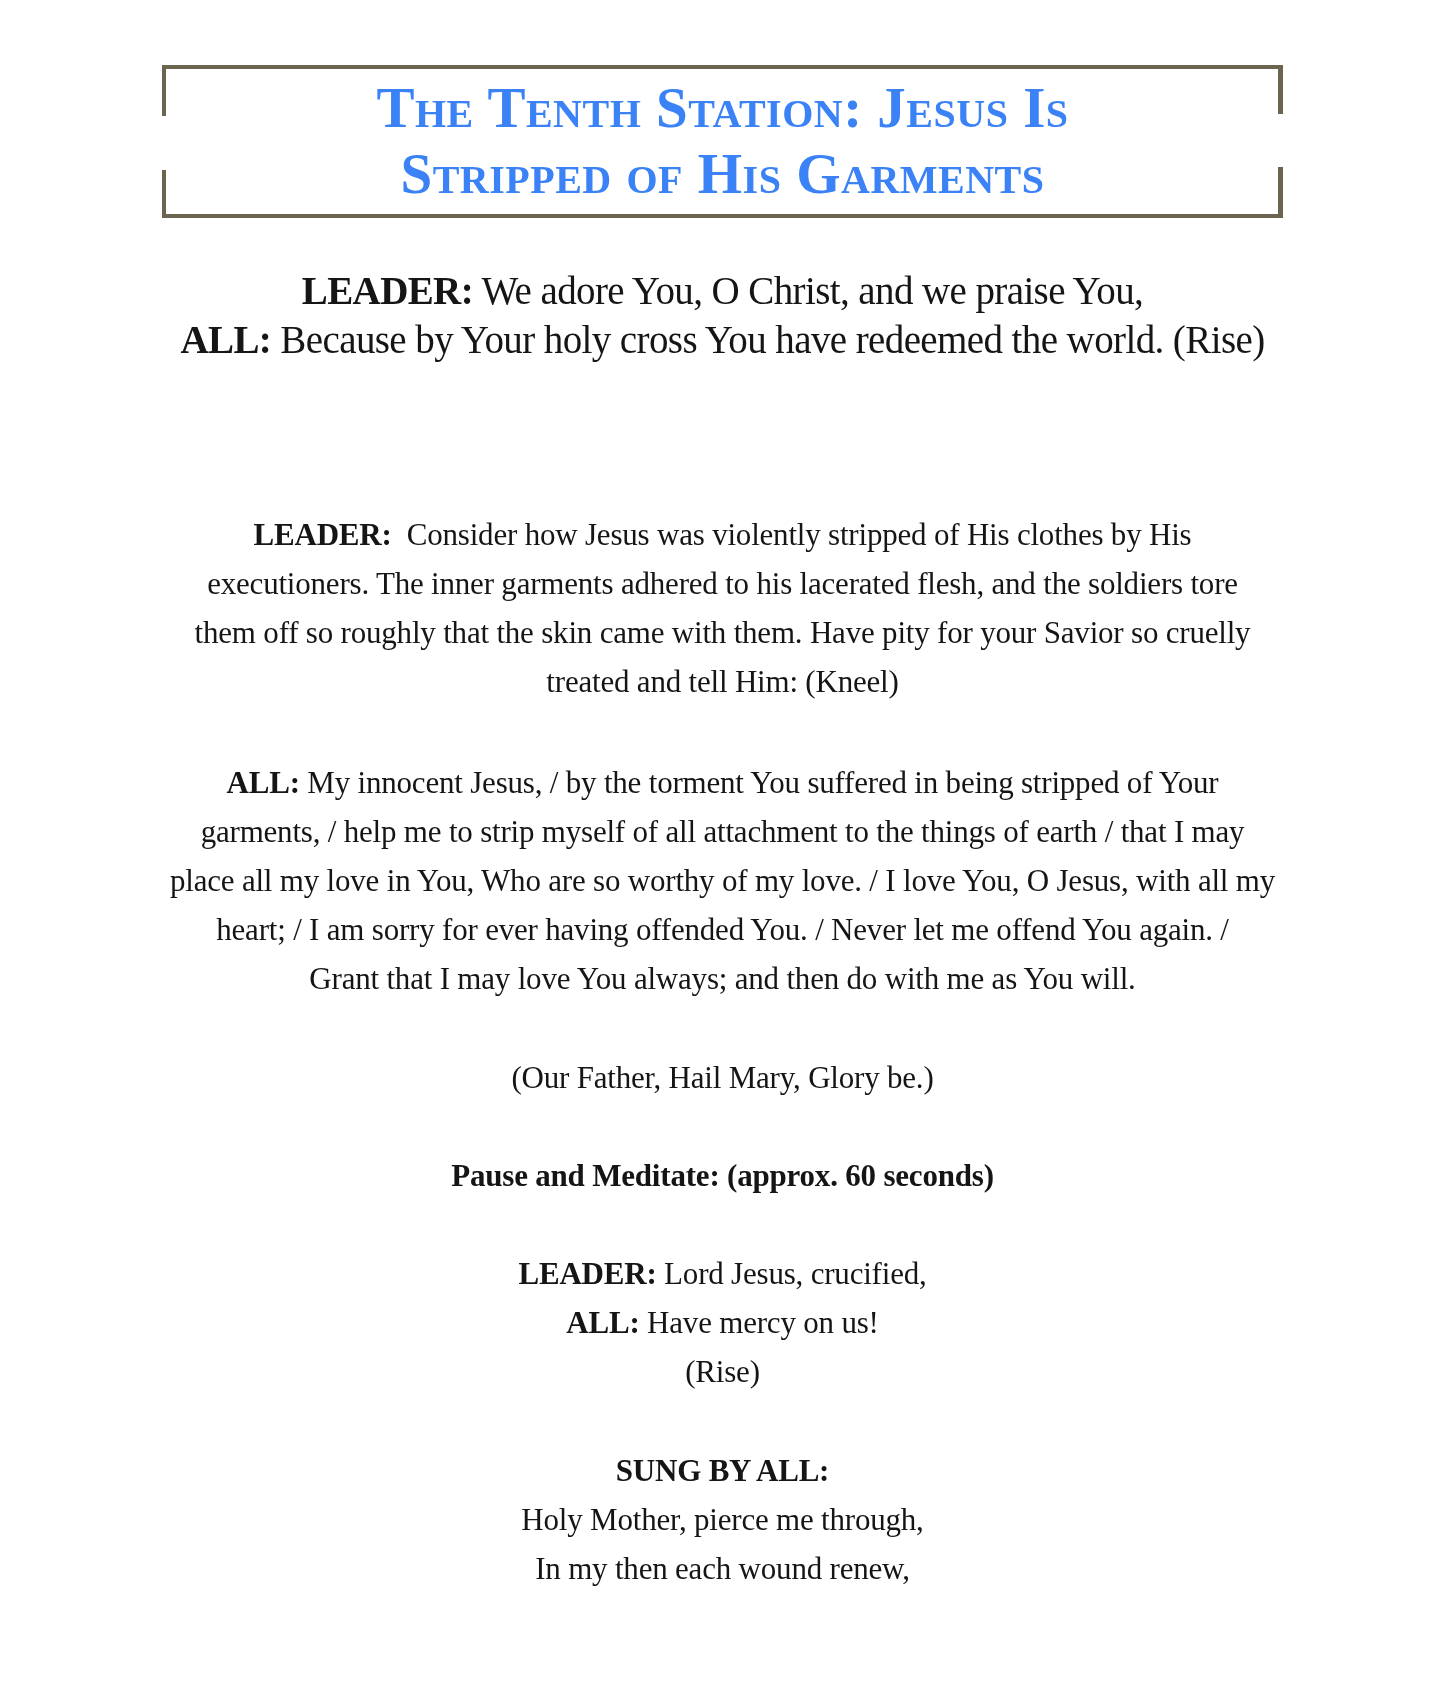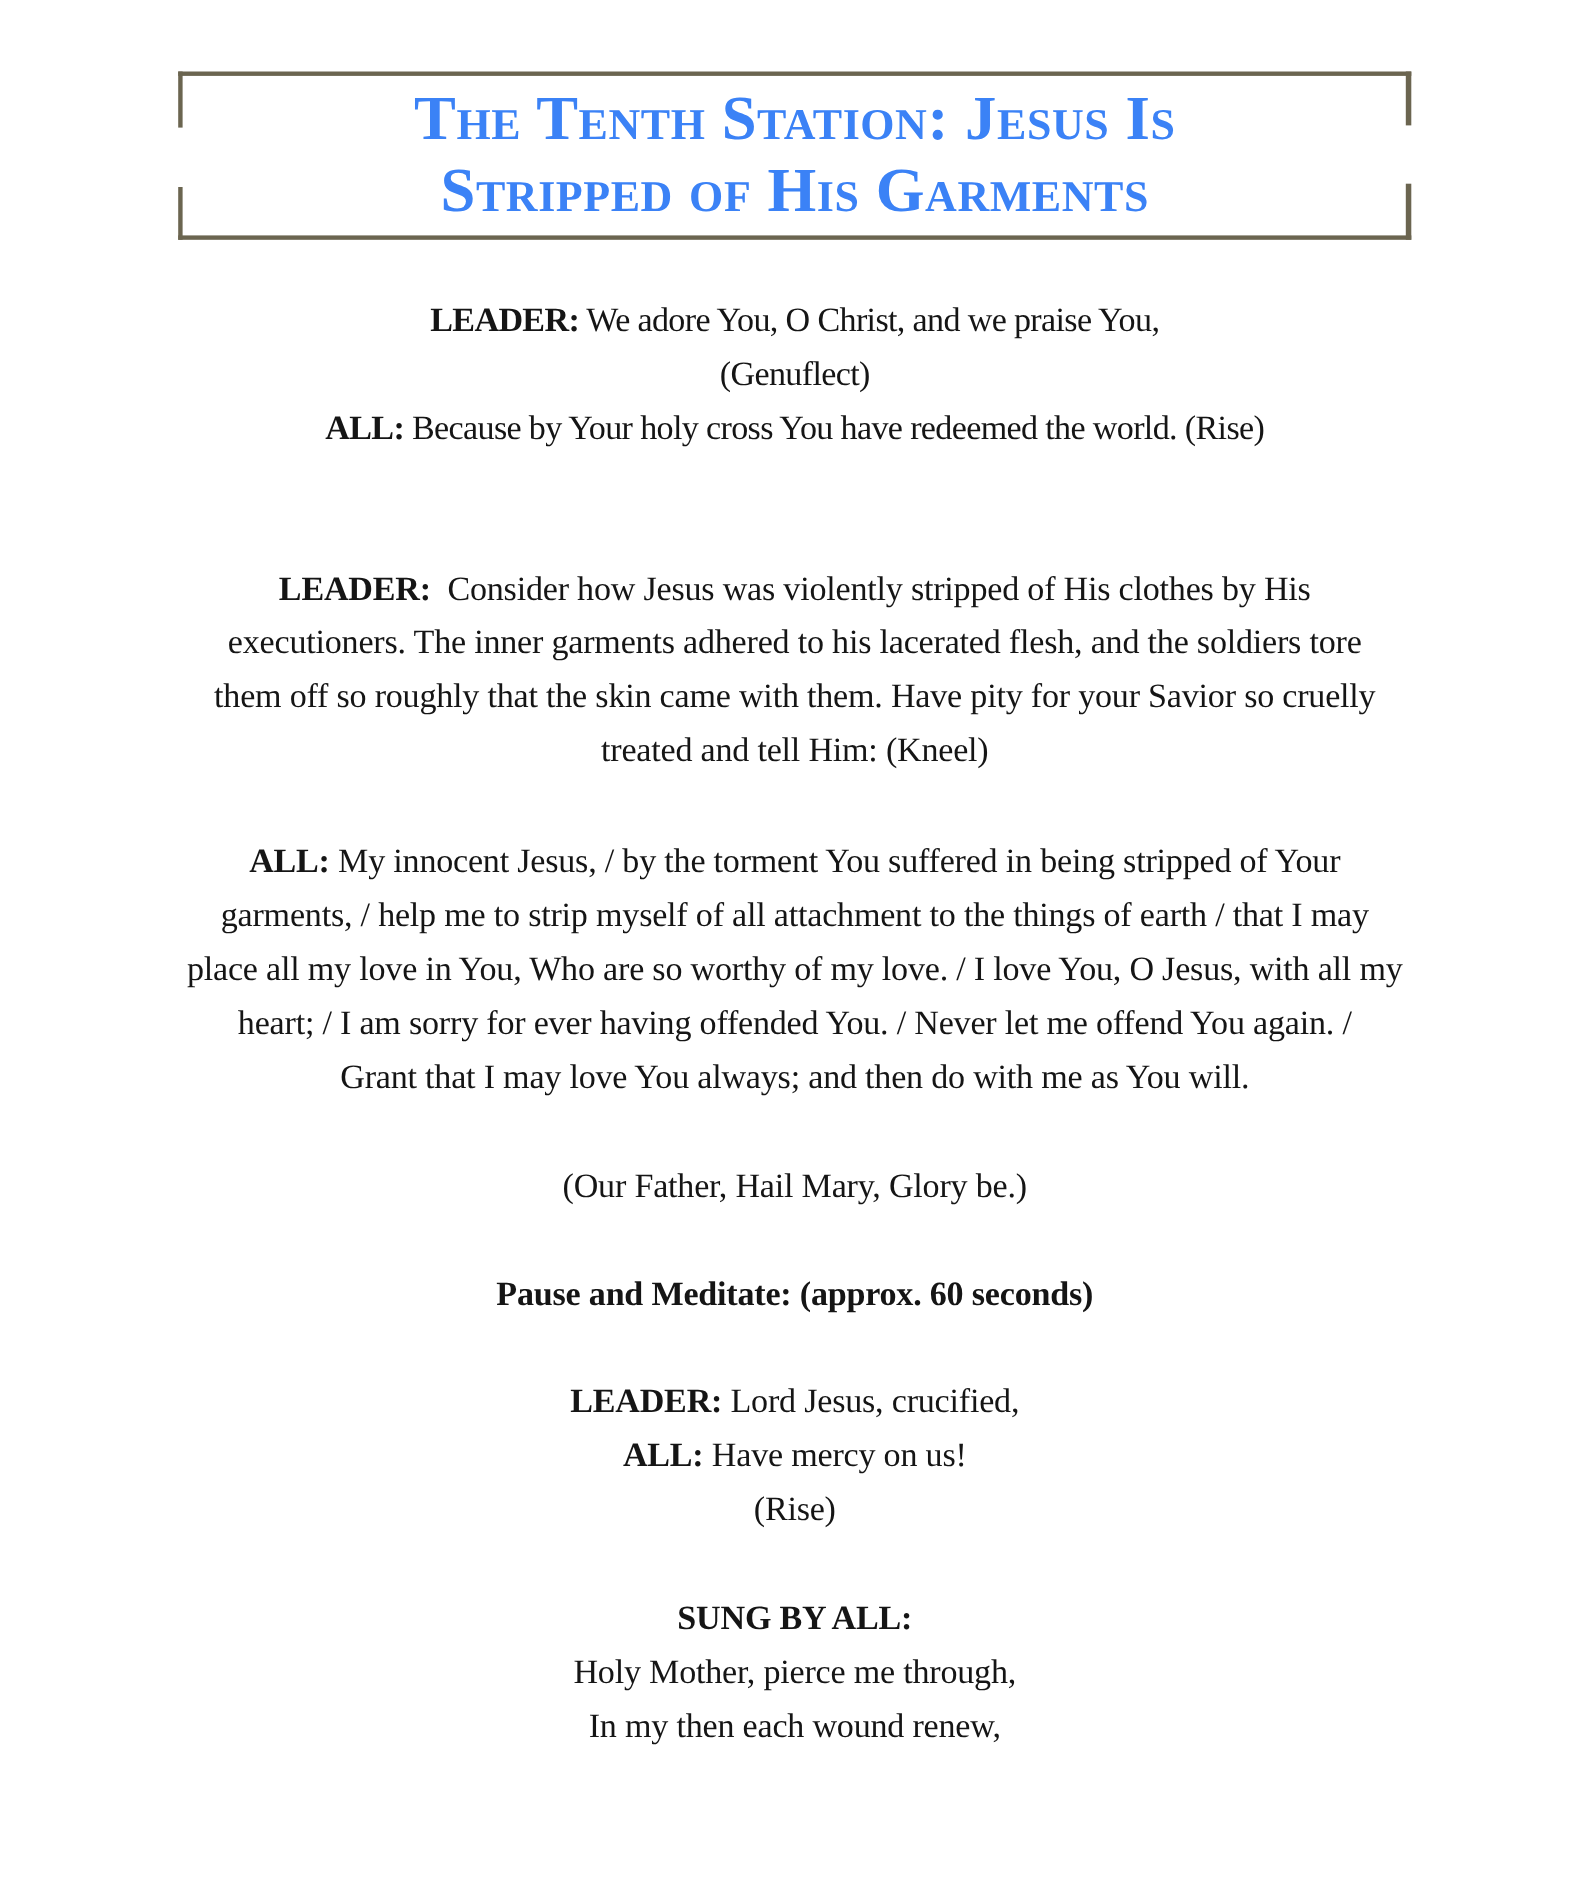--- a/index.html
+++ b/index.html
@@ -67,21 +67,21 @@
       margin: 0;
     }
     .content .line {
       display: block;
       white-space: nowrap;
     }
     .role {
       font-weight: bold;
     }
     .condensed {
-      font-size: 31px;
+      font-size: 39px;
       letter-spacing: -0.6px;
     }
 
     #block-intro   { top: 266px; }
     #block-consider{ top: 510px; }
     #block-prayer  { top: 758px; }
     #block-paters  { top: 1053px; }
     #block-pause   { top: 1151px; }
     #block-resp    { top: 1249px; }
     #block-hymn    { top: 1446px; }
@@ -100,21 +100,20 @@
   <h1 class="title">
     <span class="line">The Tenth Station: Jesus Is</span>
     <span class="line">Stripped of His Garments</span>
   </h1>
 </div>
 
 <div class="content condensed" id="block-intro">
   <p class="line">
     <span class="role">LEADER:</span><span> We adore You, O Christ, and we praise You,</span>
   </p>
-  <p class="line">(Genuflect)</p>
   <p class="line">
     <span class="role">ALL:</span><span> Because by Your holy cross You have redeemed the world. (Rise)</span>
   </p>
 </div>
 
 <div class="content" id="block-consider">
   <p class="line">
     <span class="role">LEADER:</span><span style="white-space: pre;">  Consider how Jesus was violently stripped of His clothes by His</span>
   </p>
   <p class="line">executioners. The inner garments adhered to his lacerated flesh, and the soldiers tore</p>

